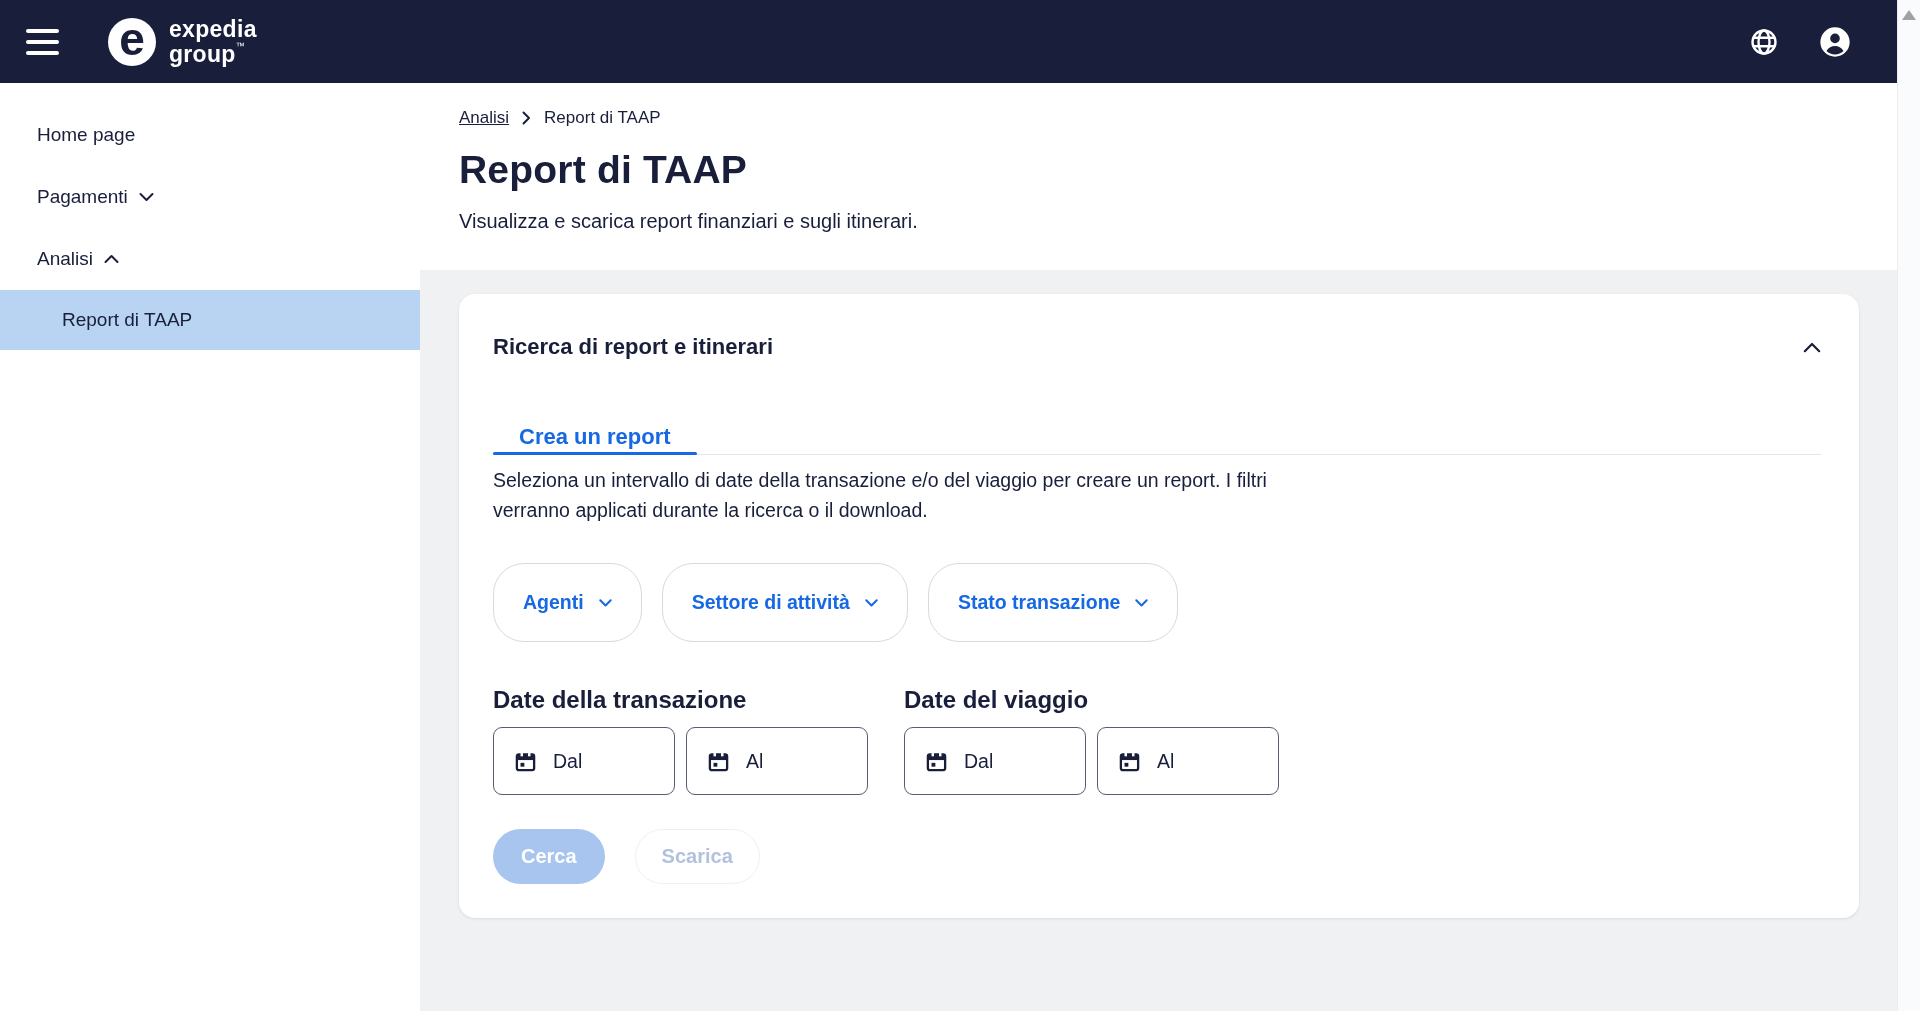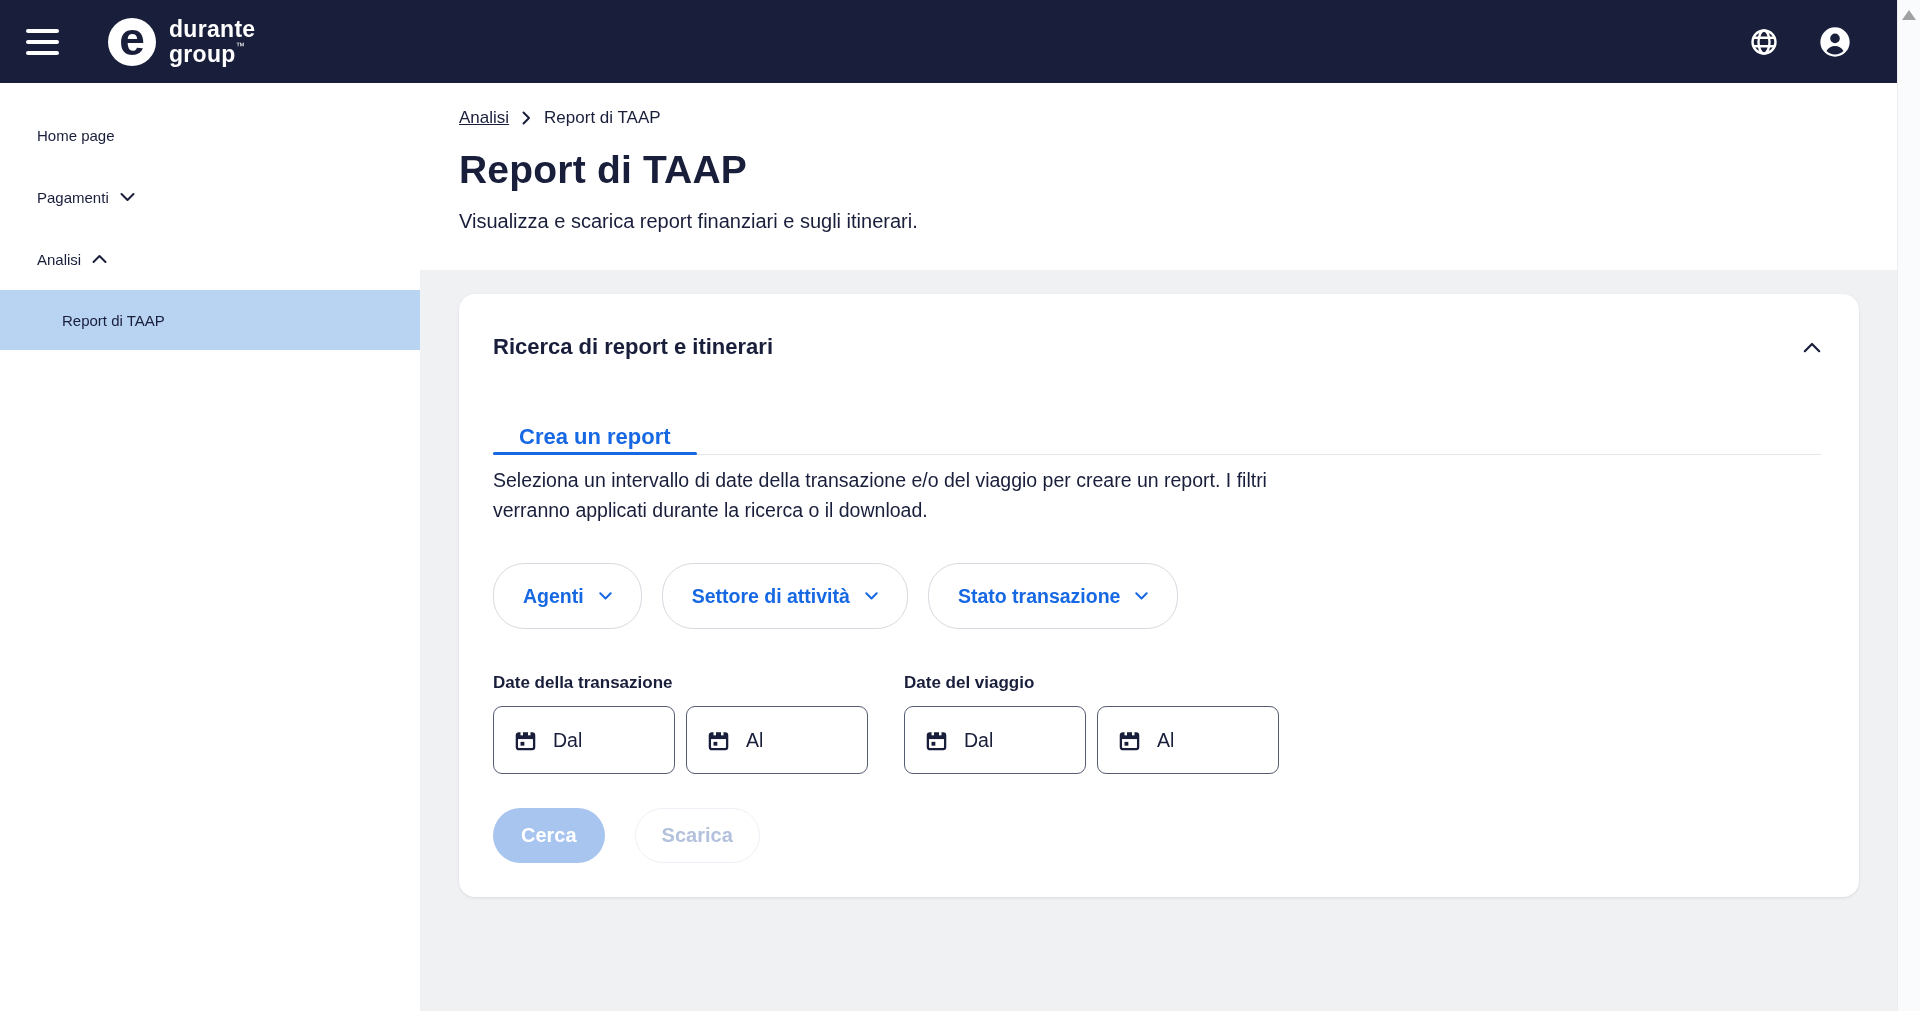--- a/index.html
+++ b/index.html
@@ -14,21 +14,21 @@
   .logo { display:flex; align-items:center; gap:13px; margin-left:49px; }
   .logo-mark { width:48px; height:48px; border-radius:50%; background:#fff; color:#191e3b; display:flex; align-items:center; justify-content:center; font-size:46px; font-weight:700; padding-bottom:6px; }
   .logo-text { color:#fff; font-size:23px; font-weight:700; line-height:1.05; letter-spacing:.3px; }
   .logo-text .tm { font-size:9px; vertical-align:top; font-weight:400; }
   .topbar-right { margin-left:auto; display:flex; align-items:center; gap:40px; }
   .icon-btn { cursor:pointer; display:flex; align-items:center; }
 
   
   .body-row { flex:1; display:flex; min-height:0; }
   .sidebar { flex:0 0 420px; background:#fff; padding-top:21px; }
-  .nav-item { height:62px; display:flex; align-items:center; gap:11px; padding-left:37px; font-size:15px; color:#191e3b; cursor:pointer; }
+  .nav-item { height:62px; display:flex; align-items:center; gap:11px; padding-left:37px; font-size:19px; color:#191e3b; cursor:pointer; }
   .nav-item.child { padding-left:62px; height:60px; }
   .nav-item.selected { background:#b8d4f2; }
 
   .main { flex:1; min-width:0; background:#f0f1f3; }
   .main-top { background:#fff; height:187px; padding:24px 0 0 39px; }
   .breadcrumb { display:flex; align-items:center; gap:13px; font-size:17px; color:#191e3b; height:21px; }
   .crumb-link { text-decoration:underline; cursor:pointer; }
   .page-title { margin-top:20px; font-size:39px; font-weight:700; color:#191e3b; letter-spacing:.2px; }
   .page-subtitle { margin-top:18px; font-size:20px; color:#191e3b; }
 
@@ -39,24 +39,24 @@
   .collapse-btn { margin-top:5px; cursor:pointer; }
 
   .tabs { display:flex; margin-top:64px; border-bottom:1px solid #e3e5ea; }
   .tab { position:relative; font-size:22px; font-weight:600; color:#191e3b; padding:0 26px 4px; cursor:pointer; }
   .tab.active { color:#1668e3; }
   .tab.active::after { content:""; position:absolute; left:0; right:0; bottom:-1px; height:3px; background:#1668e3; border-radius:2px; }
 
   .desc { margin-top:10px; font-size:19.5px; line-height:30px; color:#191e3b; max-width:852px; }
 
   .pills { display:flex; gap:20px; margin-top:38px; }
-  .pill { height:66px; background:#fff; border:1px solid #d7dae0; border-radius:31px; display:flex; align-items:center; gap:15px; padding:0 29px; font-size:19.5px; font-weight:600; color:#1668e3; cursor:pointer; }
+  .pill { height:79px; background:#fff; border:1px solid #d7dae0; border-radius:31px; display:flex; align-items:center; gap:15px; padding:0 29px; font-size:19.5px; font-weight:600; color:#1668e3; cursor:pointer; }
 
   .dates-row { display:flex; gap:36px; margin-top:44px; }
-  .date-label { font-size:17px; font-weight:700; color:#191e3b; }
+  .date-label { font-size:24px; font-weight:700; color:#191e3b; }
   .date-inputs { display:flex; gap:11px; margin-top:13px; }
   .date-input { width:182px; height:68px; background:#fff; border:1px solid #565d72; border-radius:9px; display:flex; align-items:center; gap:16px; padding:0 20px; font-size:19.5px; color:#191e3b; cursor:text; }
 
   .actions { display:flex; align-items:center; gap:30px; margin-top:34px; }
   .btn { height:55px; border-radius:28px; font-size:20px; font-weight:700; font-family:"Liberation Sans", sans-serif; cursor:pointer; }
   .btn-primary { background:#a7c5ef; color:#fff; border:none; padding:3px 28px; }
   .btn-secondary { background:transparent; color:#b3c1dd; border:1px solid #edf0f6; padding:0 26px; }
 
   
   .scrollbar-col { flex:0 0 23px; background:#fafbfc; border-left:1px solid #ededed; position:relative; }
@@ -70,21 +70,21 @@
 
     <div class="topbar">
       <div class="burger">
         <span></span>
           <span></span>
           <span></span>
       </div>
       <div class="logo">
         <div class="logo-mark">e</div>
         <div class="logo-text">
-          <div>durante</div>
+          <div>expedia</div>
           <div><span>group</span><span class="tm">™</span></div>
         </div>
       </div>
       <div class="topbar-right">
         <div class="icon-btn">
           <svg width="30" height="30" viewBox="0 0 24 24" fill="none" stroke="#ffffff" stroke-width="1.9">
             <circle cx="12" cy="12" r="9.2"></circle>
             <ellipse cx="12" cy="12" rx="4.4" ry="9.2"></ellipse>
             <path d="M3.4 8.6h17.2M3.4 15.4h17.2"></path>
           </svg>

